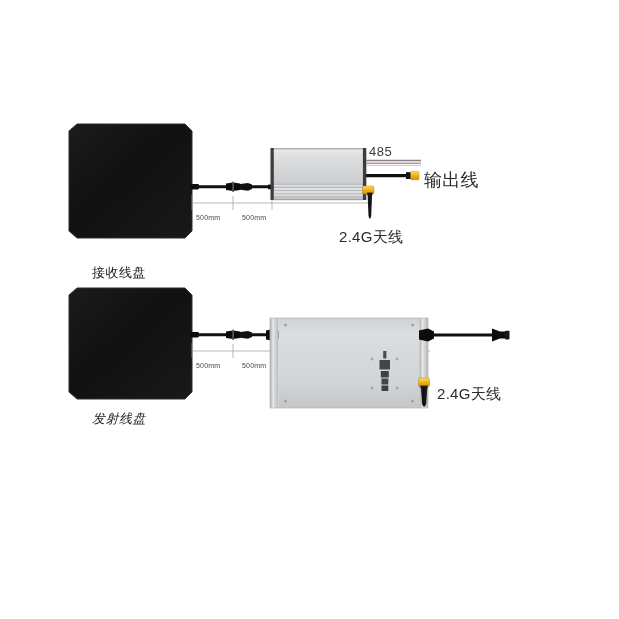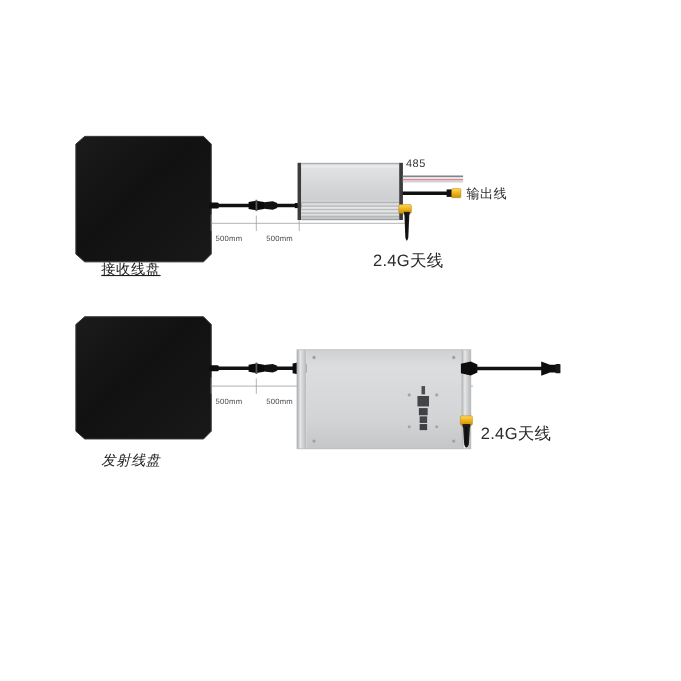--- a/index.html
+++ b/index.html
@@ -37,26 +37,26 @@
     font-size: 13px;
     letter-spacing: 0.5px;
     color: #1f1f1f;
   }
   .label-antenna {
     font-size: 15px;
     letter-spacing: 0.3px;
     color: #2b2b2b;
   }
   .label-out {
-    font-size: 12px;
+    font-size: 18px;
     letter-spacing: 0.3px;
     color: #2b2b2b;
   }
   .label-485 {
-    font-size: 10px;
+    font-size: 13px;
     color: #3a3a3a;
     letter-spacing: 0.5px;
   }
   .label-dim {
     font-size: 7px;
     color: #4a4a4a;
     letter-spacing: 0.2px;
   }
 </style>
 </head>
@@ -254,21 +254,21 @@
       </g>
 
       <g>
         <rect x="418.5" y="378" width="11" height="8.5" rx="1.2" fill="url(#goldGrad)" stroke="#a8780a" stroke-width="0.4"></rect>
         <path d="M420.8,386 L427.4,386 L426.2,404 Q424.1,409.5 422,404 Z" fill="url(#antBodyGrad)"></path>
         <rect x="420.5" y="385.6" width="7" height="2.6" fill="#1a1a1a"></rect>
       </g>
     </g>
   </svg>
 
-  <div class="label label-cn-big" style="left:92px; top:236px;text-decoration:underline;">接收线盘</div>
+  <div class="label label-cn-big" style="left:92px; top:264px;">接收线盘</div>
 
   <div class="label label-485" style="left:369px; top:144px;">485</div>
 
   <div class="label label-out" style="left:424px; top:168px;">输出线</div>
 
   <div class="label label-antenna" style="left:339px; top:228px;">2.4G天线</div>
 
   <div class="label label-dim" style="left:196px; top:214px;">500mm</div>
 
   <div class="label label-dim" style="left:242px; top:214px;">500mm</div>

